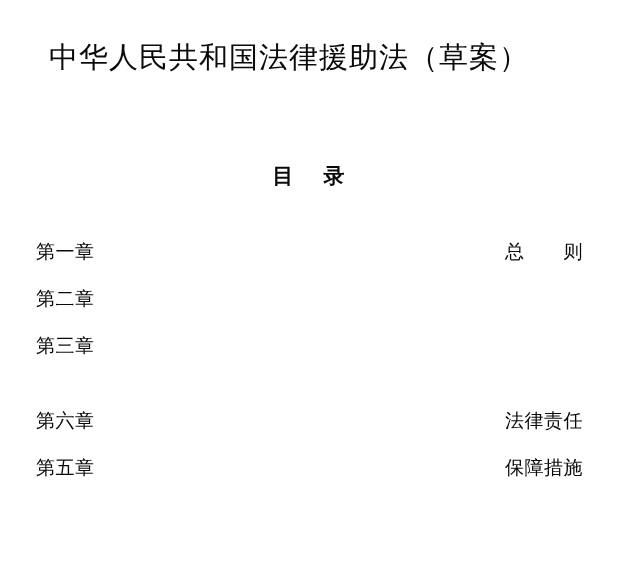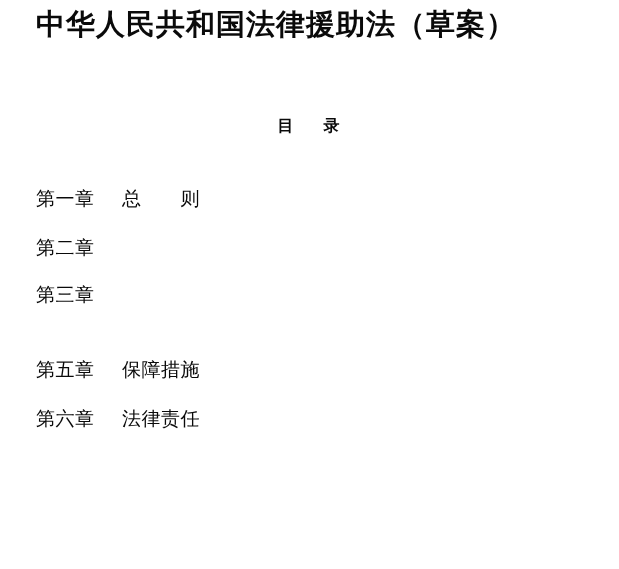--- a/index.html
+++ b/index.html
@@ -15,34 +15,34 @@
     color: #0a0a0a;
   }
   .page {
     position: relative;
     width: 619px;
     height: 569px;
     box-sizing: border-box;
     padding: 0 36px;
   }
   .doc-title {
-    margin: 0;
-    padding-top: 6px;
+    margin: 13px;
+    padding-top: 26px;
     font-size: 29px;
-    font-weight: bold;
+    font-weight: normal;
     letter-spacing: 1px;
     line-height: 1.3;
     white-space: nowrap;
     font-family: "DejaVu Serif", "Liberation Serif", serif;
   }
   .toc-heading {
     margin: 0;
     padding-top: 72px;
     text-align: center;
-    font-size: 16px;
+    font-size: 21px;
     font-weight: bold;
     letter-spacing: 2px;
     font-family: "DejaVu Serif", "Liberation Serif", serif;
   }
   .toc-heading .gap {
     display: inline-block;
     width: 28px;
   }
   .toc-list {
     margin: 0;
@@ -51,28 +51,28 @@
     padding-top: 52px;
   }
   .toc-item {
     display: flex;
     align-items: baseline;
     font-size: 19px;
     line-height: 1;
     padding-bottom: 28px;
     letter-spacing: 0.5px;
     white-space: nowrap;
+    justify-content: space-between;
   }
   .toc-item .chapter {
     display: inline-block;
     min-width: 86px;
   }
   .toc-item .title {
     display: inline-block;
-    font-family: Liberation Mono, monospace;
   }
 </style>
 </head>
 <body>
 
 <div class="page">
 
   <h1 class="doc-title">中华人民共和国法律援助法（草案）</h1>
 
   <div class="toc-heading">
@@ -86,22 +86,22 @@
     </li>
     <li class="toc-item">
       <span class="chapter">第二章</span>
     </li>
     <li class="toc-item">
       <span class="chapter">第三章</span>
     </li>
     <li class="toc-item">
     </li>
     <li class="toc-item">
+      <span class="chapter">第六章</span>
+      <span class="title">法律责任</span>
+    </li>
+    <li class="toc-item">
       <span class="chapter">第五章</span>
       <span class="title">保障措施</span>
-    </li>
-    <li class="toc-item">
-      <span class="chapter">第六章</span>
-      <span class="title">法律责任</span>
     </li>
   </ul>
 
 </div>
 
 </body></html>

